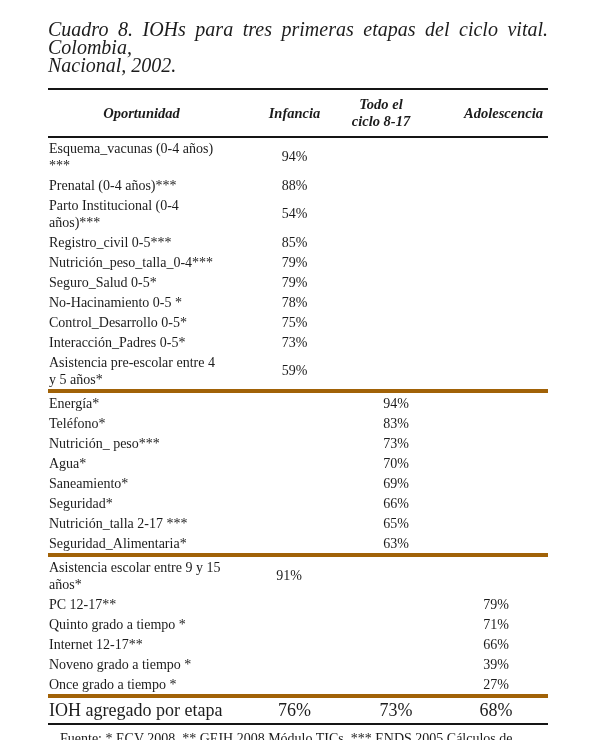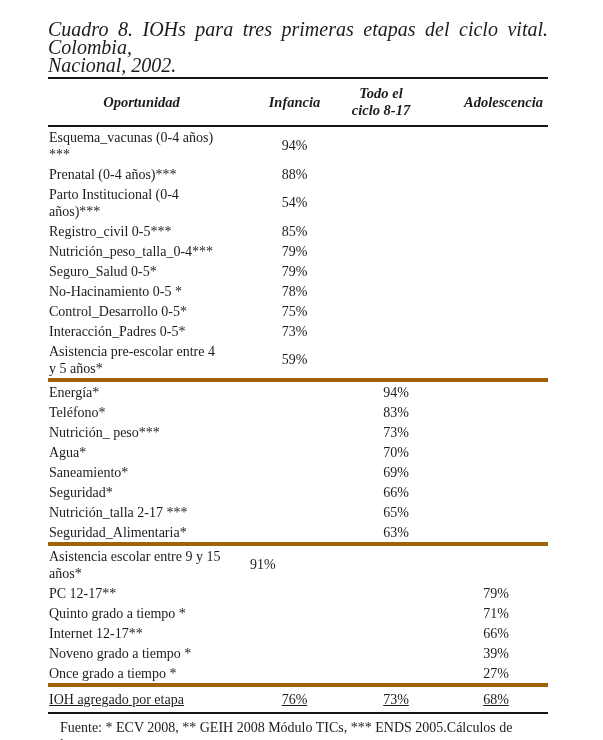--- a/index.html
+++ b/index.html
@@ -18,21 +18,21 @@
     font-style: italic;
     font-size: 20px;
     line-height: 18px;
     width: 500px;
   }
   .caption .line-justify { text-align: justify; text-align-last: justify; }
   table {
     width: 500px;
     border-collapse: collapse;
     table-layout: fixed;
-    margin-top: 3px;
+    margin-top: 14px;
   }
   col.c-label { width: 213px; }
   col.c-inf   { width: 67px; }
   col.c-ciclo { width: 136px; }
   col.c-adol  { width: 84px; }
   thead tr { border-top: 2px solid #151515; border-bottom: 2px solid #151515; }
   th {
     font-weight: bold;
     font-style: italic;
     font-size: 14.5px;
@@ -46,24 +46,24 @@
   th.h-adol  { padding-right: 20px; }
   td {
     font-size: 14px;
     line-height: 17px;
     padding: 1.5px 0;
     vertical-align: middle;
   }
   td.label { white-space: pre-line; padding-left: 1px; }
   td.val { text-align: center; }
   td.adol { padding-right: 20px; }
-  td.val-left { text-align: left; text-indent: -11px; }
+  td.val-left { text-align: center; text-indent: -11px; }
   tbody.section { border-bottom: 4px solid #a16207; }
   tfoot tr { border-bottom: 2px solid #151515; }
-  tfoot td { padding: 4px 0; font-size: 14px; text-decoration: underline; }
+  tfoot td { padding: 4px 0; font-size: 18px; }
   .source {
     width: 504px;
     font-size: 14px;
     line-height: 17px;
     margin-top: 5px;
     margin-left: 12px;
   }
   .source div { white-space: nowrap; }
 </style>
 </head>

